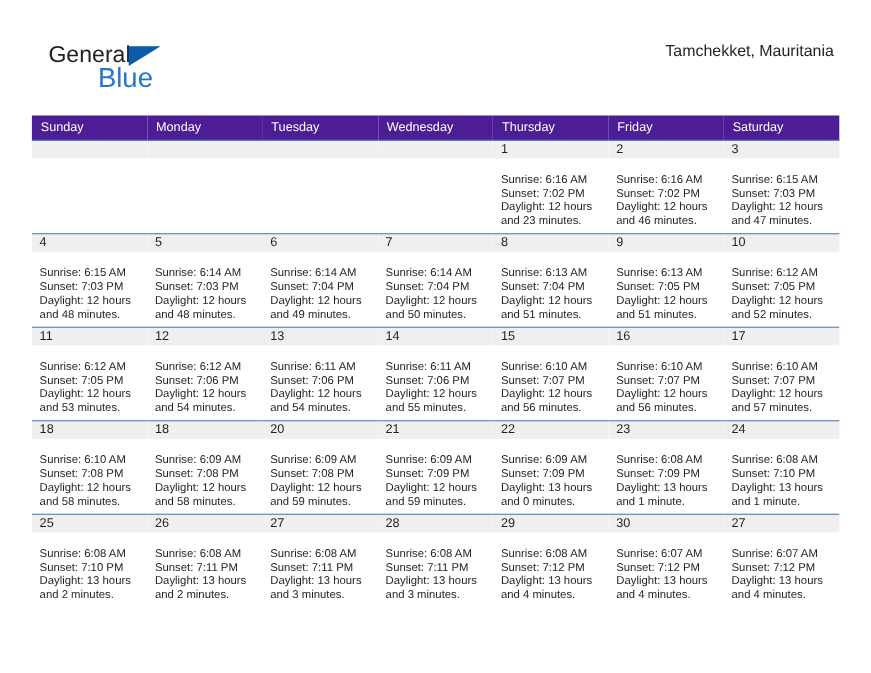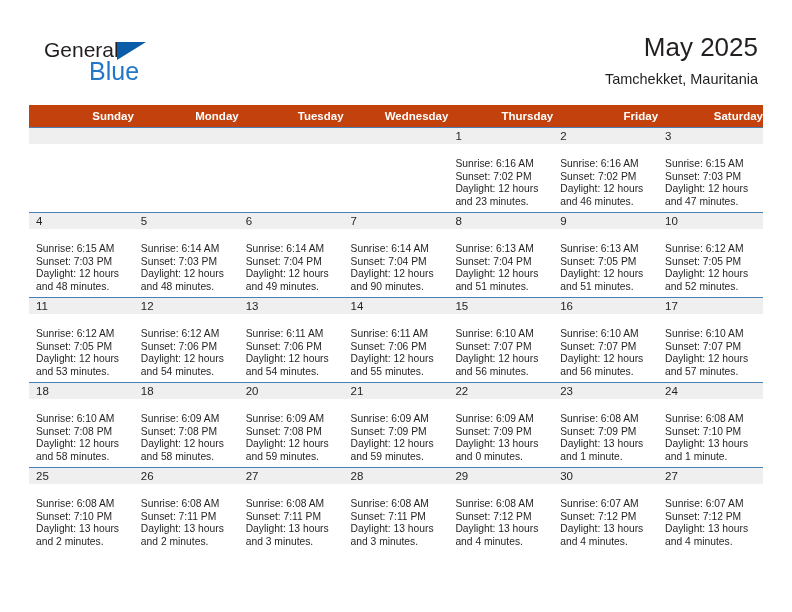--- a/index.html
+++ b/index.html
@@ -88,25 +88,25 @@
   
   .calendar {
     position: absolute;
     left: 29px;
     top: 105px;
     width: 734px;
     border-collapse: collapse;
     table-layout: fixed;
   }
   .calendar th {
-    background: #c2410c;
+    background: #4c1d95;
     color: #ffffff;
     font-size: 11.5px;
-    font-weight: bold;
-    text-align: right;
+    font-weight: normal;
+    text-align: left;
     padding: 5px 0 5px 8px;
     height: 10px;
     border: none;
   }
   .calendar td {
     width: 104.85px;
     height: 84px;
     vertical-align: top;
     padding: 0;
     border-top: 1px solid #3a7ebf;
@@ -148,21 +148,20 @@
 
   <div class="header">
 
     <div class="logo">
       <span class="logo-general">General</span>
       <span class="logo-triangle"></span>
       <span class="logo-blue">Blue</span>
     </div>
 
     <div class="title-block">
-      <div class="cal-title">May 2025</div>
       <div class="cal-subtitle">Tamchekket, Mauritania</div>
     </div>
 
   </div>
 
   <table class="calendar">
     <thead>
       <tr>
         <th>Sunday</th>
         <th>Monday</th>
@@ -242,21 +241,21 @@
               <div>Daylight: 12 hours</div>
               <div>and 49 minutes.</div>
             </div>
           </td>
           <td>
             <div class="daynum-band">7</div>
             <div class="cell-body">
               <div>Sunrise: 6:14 AM</div>
               <div>Sunset: 7:04 PM</div>
               <div>Daylight: 12 hours</div>
-              <div>and 90 minutes.</div>
+              <div>and 50 minutes.</div>
             </div>
           </td>
           <td>
             <div class="daynum-band">8</div>
             <div class="cell-body">
               <div>Sunrise: 6:13 AM</div>
               <div>Sunset: 7:04 PM</div>
               <div>Daylight: 12 hours</div>
               <div>and 51 minutes.</div>
             </div>

